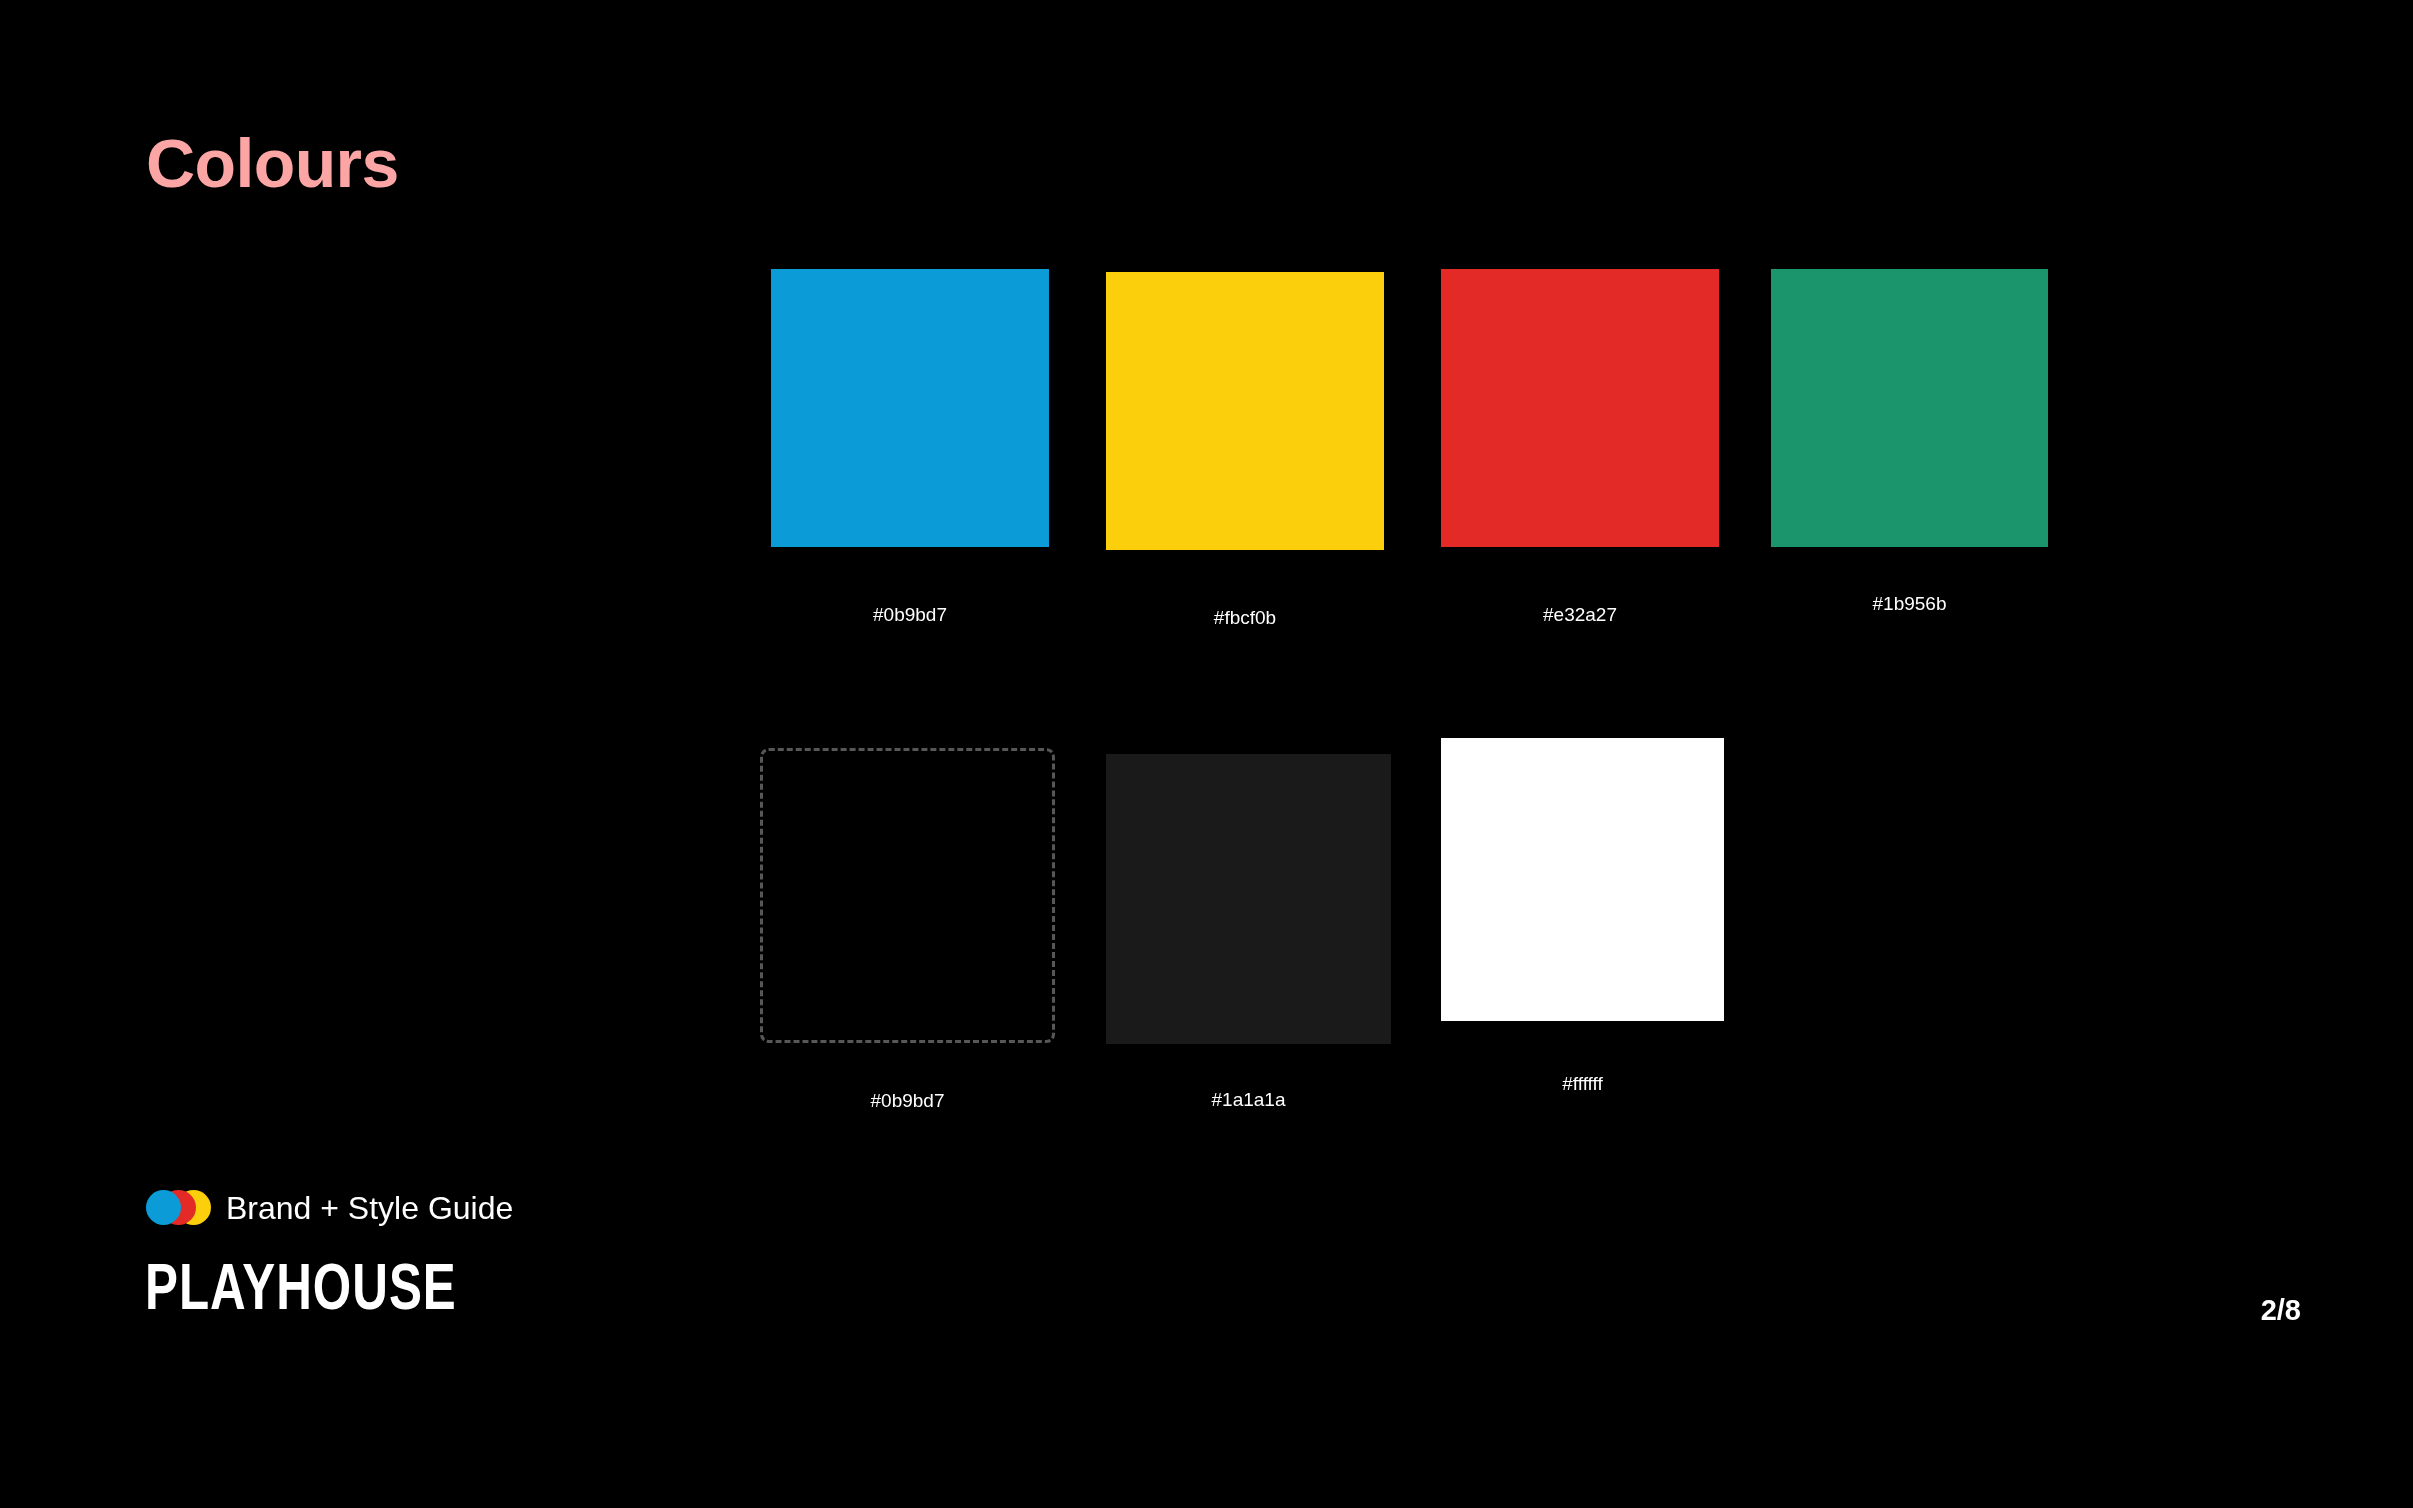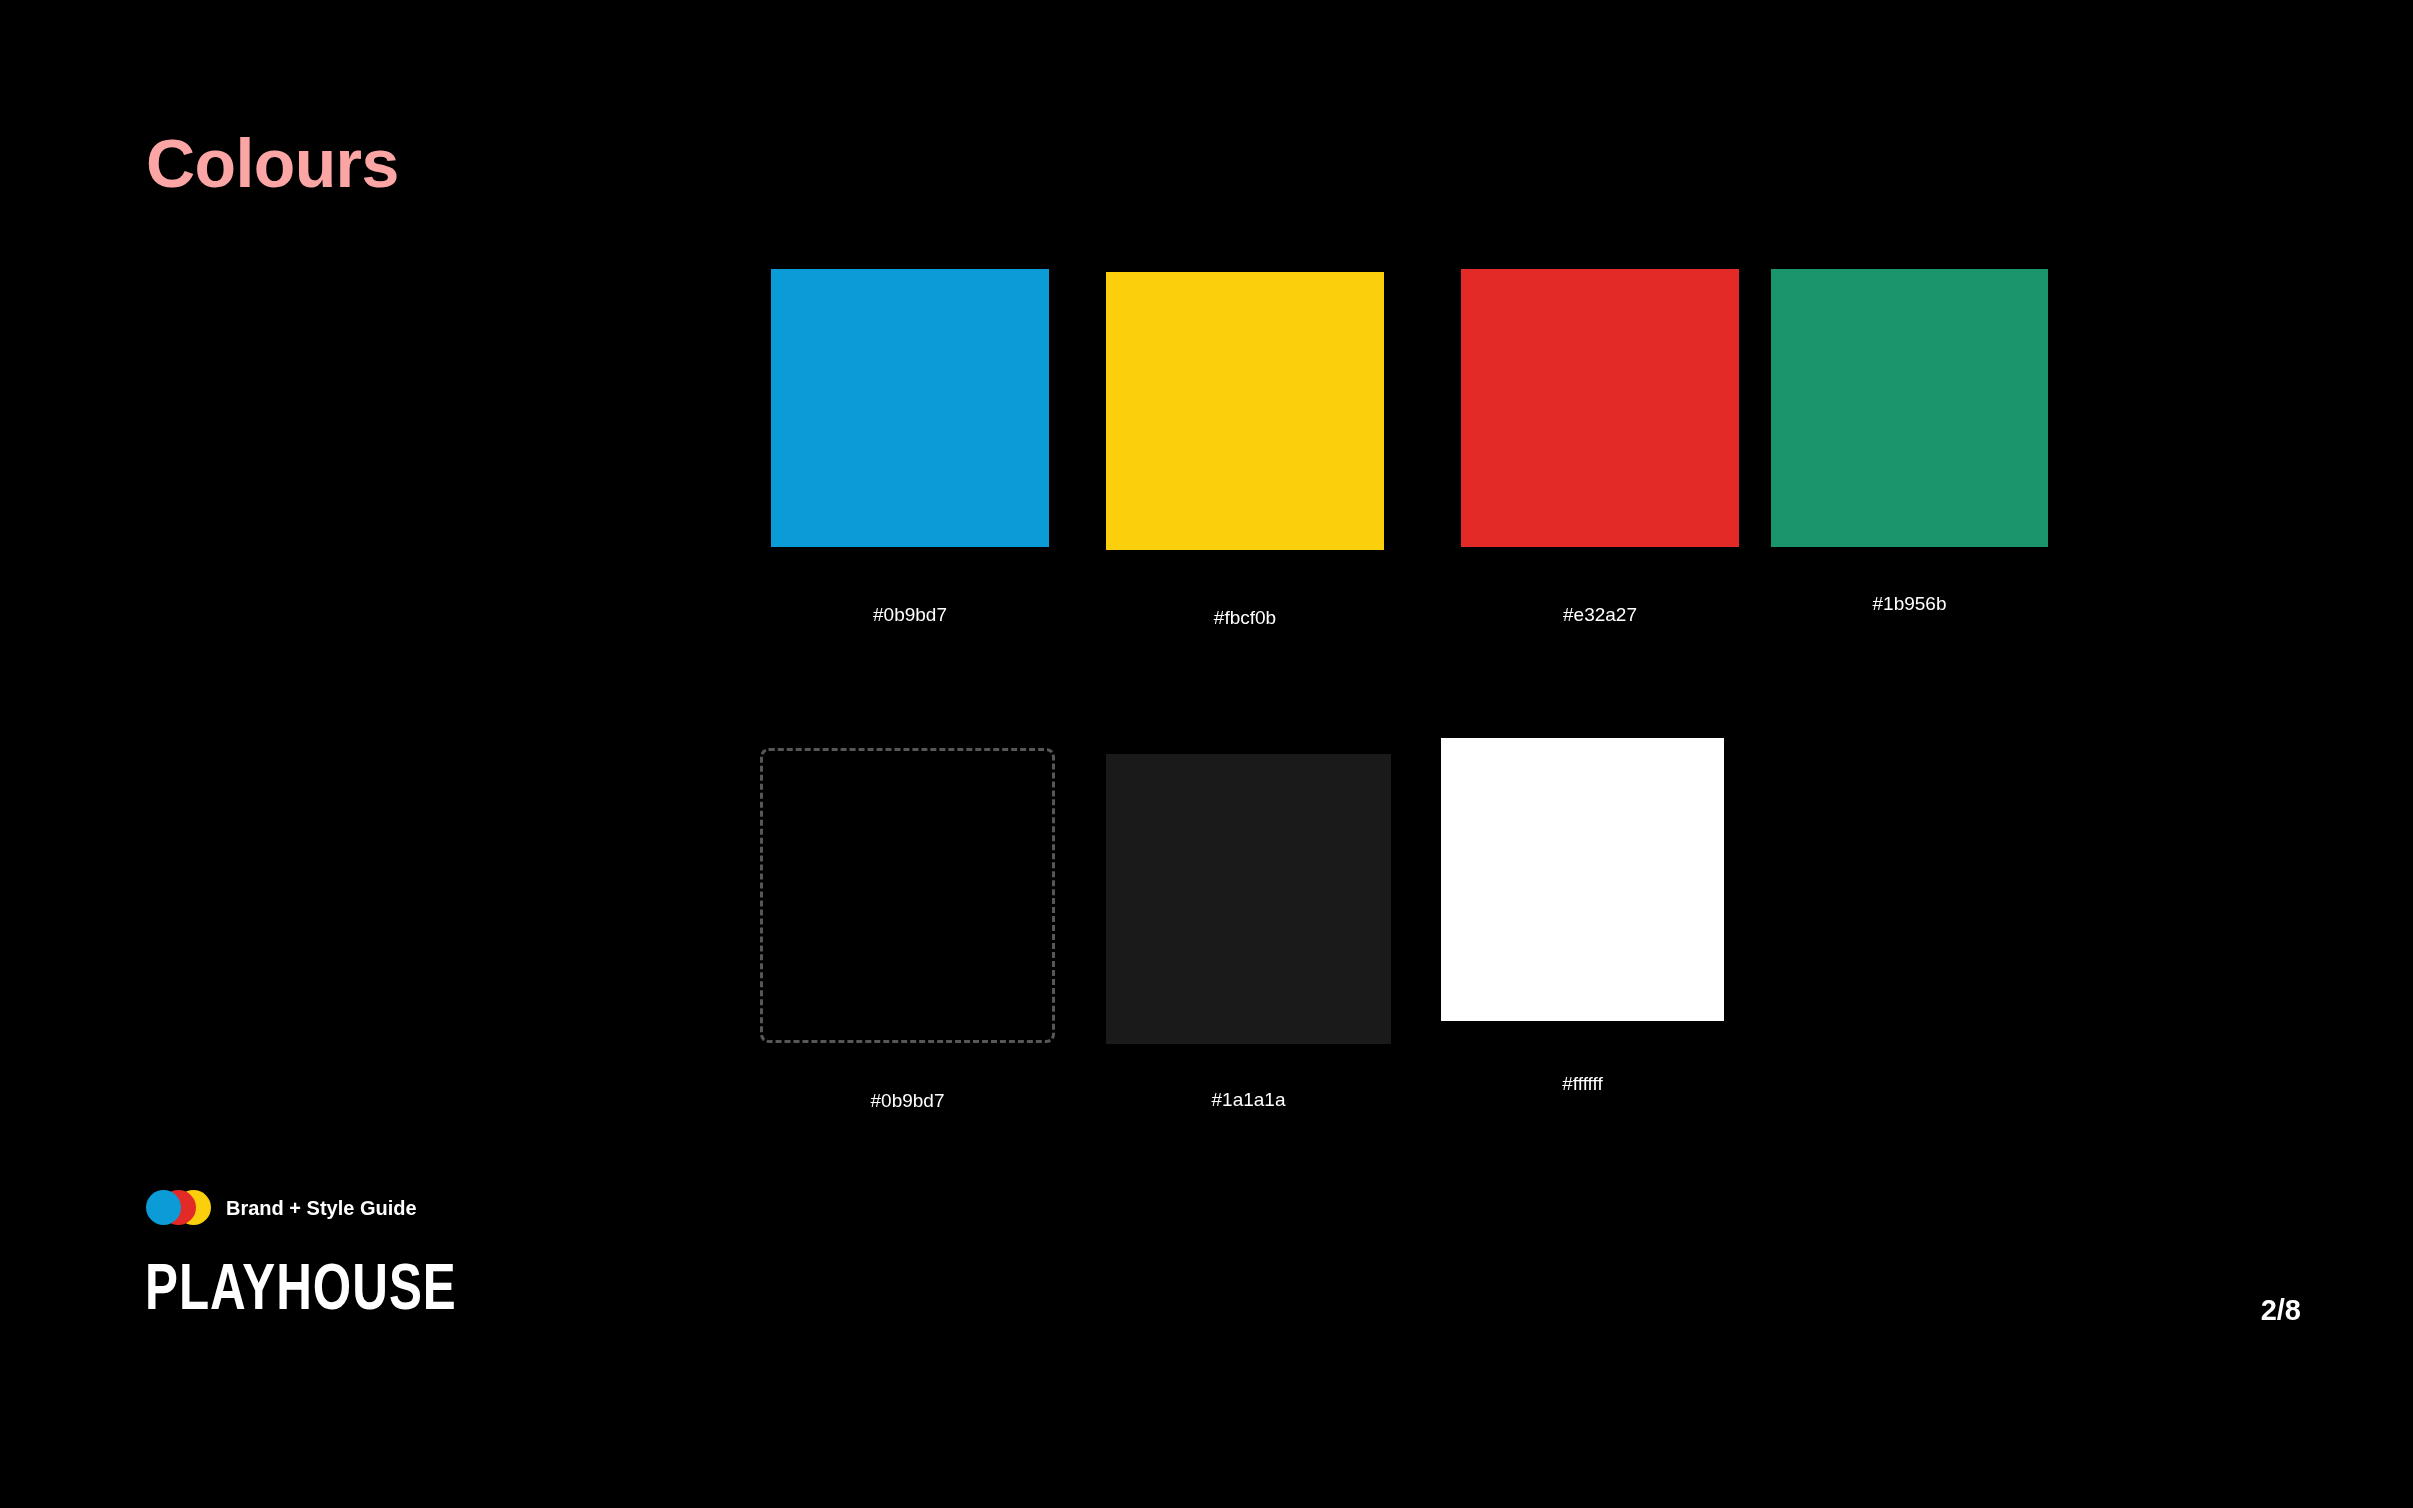--- a/index.html
+++ b/index.html
@@ -83,22 +83,22 @@
     width: 35px;
     height: 35px;
     border-radius: 50%;
   }
   .logo-dot-yellow { left: 30px; background: #fbcf0b; z-index: 1; }
   .logo-dot-red    { left: 15px; background: #e32a27; z-index: 2; }
   .logo-dot-blue   { left: 0;    background: #0b9bd7; z-index: 3; }
 
   .brand-tagline {
     color: #ffffff;
-    font-size: 20px;
-    font-weight: 700;
+    font-size: 32px;
+    font-weight: 400;
     line-height: 1;
     white-space: nowrap;
   }
 
   .wordmark {
     position: absolute;
     left: 145px;
     top: 1254px;
     color: #ffffff;
     font-size: 65px;
@@ -128,21 +128,21 @@
 
 <div class="swatch-grid">
     <div class="swatch-cell" style="left: 771px; top: 269px; width: 278px; height: 278px;">
       <div class="swatch-chip" style="width: 278px; height: 278px; background: rgb(11, 155, 215);"></div>
       <div class="swatch-label" style="width: 278px; top: 336px;">#0b9bd7</div>
     </div>
     <div class="swatch-cell" style="left: 1106px; top: 272px; width: 278px; height: 278px;">
       <div class="swatch-chip" style="width: 278px; height: 278px; background: rgb(251, 207, 11);"></div>
       <div class="swatch-label" style="width: 278px; top: 336px;">#fbcf0b</div>
     </div>
-    <div class="swatch-cell" style="left: 1441px; top: 269px; width: 278px; height: 278px; margin-left: 20px;">
+    <div class="swatch-cell" style="left: 1441px; top: 269px; width: 278px; height: 278px;">
       <div class="swatch-chip" style="width: 278px; height: 278px; background: rgb(227, 42, 39);"></div>
       <div class="swatch-label" style="width: 278px; top: 336px;">#e32a27</div>
     </div>
     <div class="swatch-cell" style="left: 1771px; top: 269px; width: 277px; height: 204px;">
       <div class="swatch-chip" style="width: 277px; height: 278px; background: rgb(27, 149, 107);"></div>
       <div class="swatch-label" style="width: 277px; top: 325px;">#1b956b</div>
     </div>
     <div class="swatch-cell" style="left: 760px; top: 748px; width: 295px; height: 295px;">
       <div class="swatch-chip dashed" style="width: 295px; height: 295px; border-color: rgb(87, 87, 87);"></div>
       <div class="swatch-label" style="width: 295px; top: 343px;">#0b9bd7</div>

